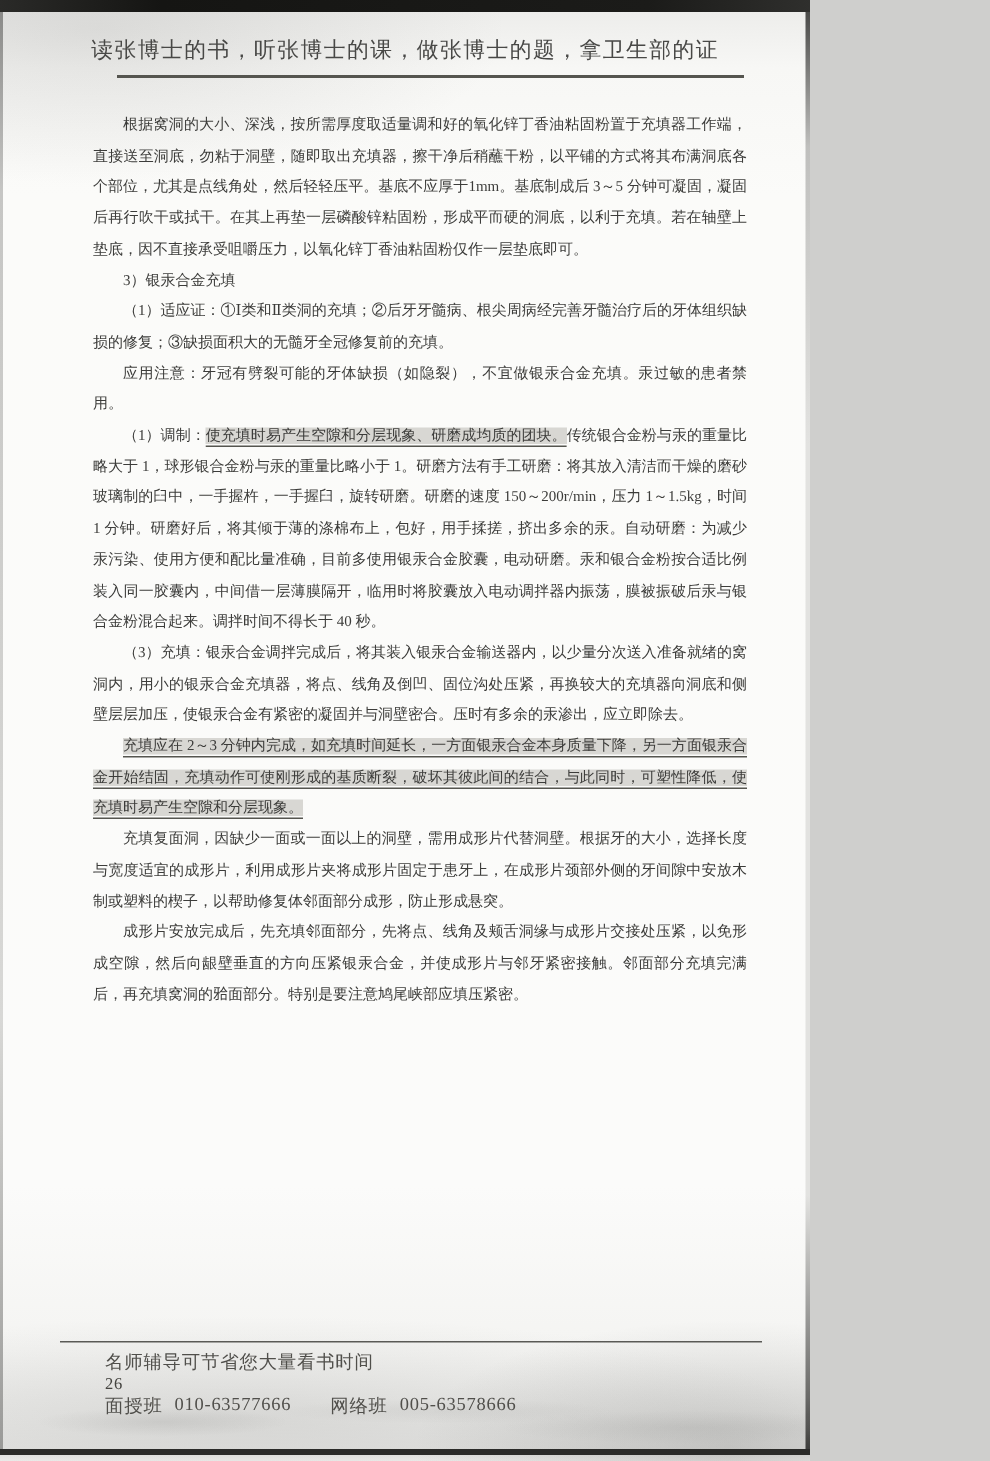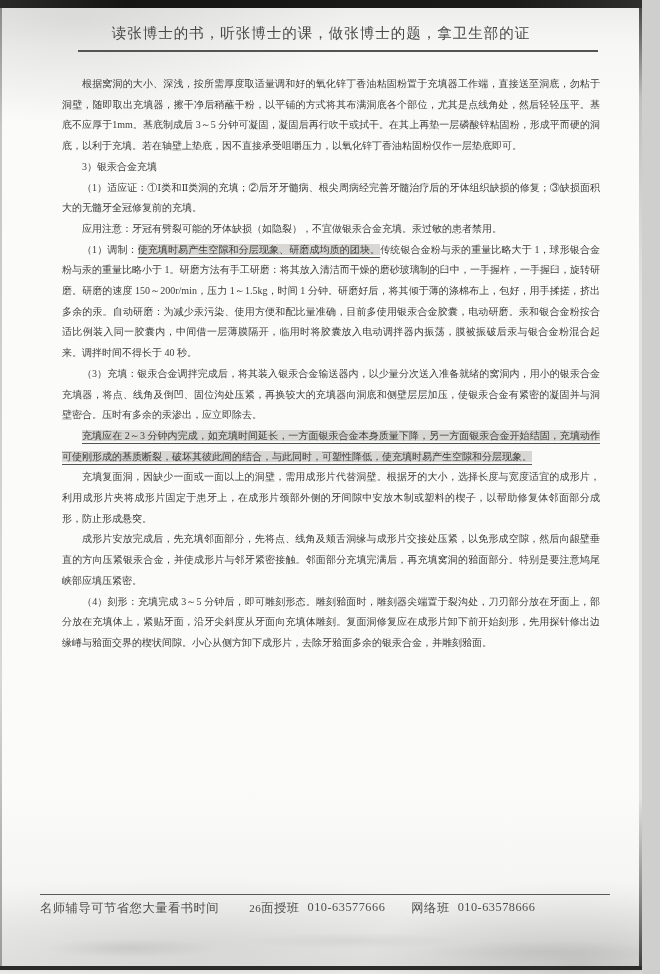--- a/index.html
+++ b/index.html
@@ -1,20 +1,20 @@
 <!DOCTYPE html>
 <html><head>
 <meta charset="utf-8">
 <style>
   * { margin:0; padding:0; box-sizing:border-box; }
   html,body { width:660px; background:#cfcfcd; }
   body { font-family:"Liberation Serif","DejaVu Serif",serif; }
 
   .scan{
-    position:relative; width:642px; height:974px; overflow:hidden;
+    position:relative; width:540px; height:974px; overflow:hidden;
     background:
       radial-gradient(ellipse 420px 160px at 12% 2%, rgba(120,120,118,0.18), transparent 65%),
       radial-gradient(ellipse 300px 120px at 90% 99%, rgba(90,90,88,0.25), transparent 70%),
       radial-gradient(ellipse 500px 90px at 30% 97%, rgba(140,140,138,0.22), transparent 75%),
       linear-gradient(180deg,#ebebe9 0px,#f7f7f5 45px,#fbfbf9 130px,#fbfbfa 790px,#f4f4f2 900px,#ececea 945px,#e6e6e4 968px,#f3f3f1 974px);
   }
   .edge-top   { position:absolute; top:0; left:0; right:0; height:8px; background:linear-gradient(90deg,#2a2a28,#151513 20%,#1b1b19 80%,#2f2f2d); }
   .edge-bottom{ position:absolute; top:966px; left:0; right:0; height:4px; background:#2b2b29; }
   .edge-left  { position:absolute; top:8px; bottom:8px; left:0; width:2px; background:linear-gradient(180deg,#8a8a88,#c6c6c4 120px,#d8d8d6 70%,#9a9a98); }
   .edge-right { position:absolute; top:8px; bottom:4px; right:0; width:3px; background:linear-gradient(180deg,#4a4a48,#bfbfbd 90px,#e2e2e0 30%,#e2e2e0 82%,#6a6a68 96%,#3a3a38); }
@@ -37,21 +37,21 @@
     text-decoration-color:#55554f;
     text-decoration-thickness:1.4px;
     text-underline-offset:3.5px;
     -webkit-box-decoration-break:clone; box-decoration-break:clone;
   }
 
   .footer{ position:absolute; left:40px; right:32px; top:894px; }
   .footer-rule{ border-top:1.6px solid #5a5a56; }
   .footer-row{
     display:flex; align-items:baseline; justify-content:flex-start;
-    margin-top:5px; font-size:12.3px; color:#504f4b; letter-spacing:0.5px;
+    margin-top:5px; font-size:12.3px; color:#504f4b; letter-spacing:0.5px;flex-direction:column;
   }
   .f-page{ font-size:11px; color:#44433f; margin-left:30px; }
   .f-contacts{ display:flex; gap:8px; white-space:nowrap; }
   .f-contacts .gap{ display:inline-block; width:10px; }
 
   
   .noise{
     position:absolute; left:0; right:0; pointer-events:none;
     background:
       radial-gradient(ellipse 120px 14px at 20% 50%, rgba(130,130,128,0.18), transparent 70%),
@@ -77,30 +77,29 @@
   <div class="doc-body">
     <p class="para"><span>根据窝洞的大小、深浅，按所需厚度取适量调和好的氧化锌丁香油粘固粉置于充填器工作端，直接送至洞底，勿粘于洞壁，随即取出充填器，擦干净后稍蘸干粉，以平铺的方式将其布满洞底各个部位，尤其是点线角处，然后轻轻压平。基底不应厚于1mm。基底制成后 3～5 分钟可凝固，凝固后再行吹干或拭干。在其上再垫一层磷酸锌粘固粉，形成平而硬的洞底，以利于充填。若在轴壁上垫底，因不直接承受咀嚼压力，以氧化锌丁香油粘固粉仅作一层垫底即可。</span></p>
     <p class="para"><span>3）银汞合金充填</span></p>
     <p class="para"><span>（1）适应证：①Ⅰ类和Ⅱ类洞的充填；②后牙牙髓病、根尖周病经完善牙髓治疗后的牙体组织缺损的修复；③缺损面积大的无髓牙全冠修复前的充填。</span></p>
     <p class="para"><span>应用注意：牙冠有劈裂可能的牙体缺损（如隐裂），不宜做银汞合金充填。汞过敏的患者禁用。</span></p>
     <p class="para"><span>（1）调制：</span><span class="hl">使充填时易产生空隙和分层现象、研磨成均质的团块。</span><span>传统银合金粉与汞的重量比略大于 1，球形银合金粉与汞的重量比略小于 1。研磨方法有手工研磨：将其放入清洁而干燥的磨砂玻璃制的臼中，一手握杵，一手握臼，旋转研磨。研磨的速度 150～200r/min，压力 1～1.5kg，时间 1 分钟。研磨好后，将其倾于薄的涤棉布上，包好，用手揉搓，挤出多余的汞。自动研磨：为减少汞污染、使用方便和配比量准确，目前多使用银汞合金胶囊，电动研磨。汞和银合金粉按合适比例装入同一胶囊内，中间借一层薄膜隔开，临用时将胶囊放入电动调拌器内振荡，膜被振破后汞与银合金粉混合起来。调拌时间不得长于 40 秒。</span></p>
     <p class="para"><span>（3）充填：银汞合金调拌完成后，将其装入银汞合金输送器内，以少量分次送入准备就绪的窝洞内，用小的银汞合金充填器，将点、线角及倒凹、固位沟处压紧，再换较大的充填器向洞底和侧壁层层加压，使银汞合金有紧密的凝固并与洞壁密合。压时有多余的汞渗出，应立即除去。</span></p>
     <p class="para"><span class="hl">充填应在 2～3 分钟内完成，如充填时间延长，一方面银汞合金本身质量下降，另一方面银汞合金开始结固，充填动作可使刚形成的基质断裂，破坏其彼此间的结合，与此同时，可塑性降低，使充填时易产生空隙和分层现象。</span></p>
     <p class="para"><span>充填复面洞，因缺少一面或一面以上的洞壁，需用成形片代替洞壁。根据牙的大小，选择长度与宽度适宜的成形片，利用成形片夹将成形片固定于患牙上，在成形片颈部外侧的牙间隙中安放木制或塑料的楔子，以帮助修复体邻面部分成形，防止形成悬突。</span></p>
     <p class="para"><span>成形片安放完成后，先充填邻面部分，先将点、线角及颊舌洞缘与成形片交接处压紧，以免形成空隙，然后向龈壁垂直的方向压紧银汞合金，并使成形片与邻牙紧密接触。邻面部分充填完满后，再充填窝洞的𬌗面部分。特别是要注意鸠尾峡部应填压紧密。</span></p>
-    <p class="para"><span>（4）刻形：充填完成 3～5 分钟后，即可雕刻形态。雕刻𬌗面时，雕刻器尖端置于裂沟处，刀刃部分放在牙面上，部分放在充填体上，紧贴牙面，沿牙尖斜度从牙面向充填体雕刻。复面洞修复应在成形片卸下前开始刻形，先用探针修出边缘嵴与𬌗面交界的楔状间隙。小心从侧方卸下成形片，去除牙𬌗面多余的银汞合金，并雕刻𬌗面。</span></p>
   </div>
 
   <div class="footer">
     <div class="footer-rule"></div>
     <div class="footer-row">
       <span class="f-left">名师辅导可节省您大量看书时间</span>
       <span class="f-page">26</span>
       <span class="f-contacts">
         <span>面授班</span>
         <span>010-63577666</span>
         <span class="gap"></span>
         <span>网络班</span>
-        <span>010-63578666</span>
+        <span>005-63578666</span>
       </span>
     </div>
   </div>
 </div>
 
 </body></html>

